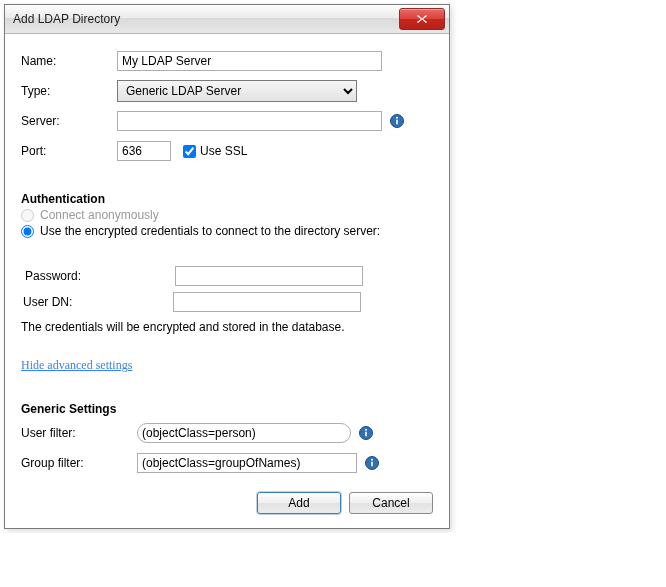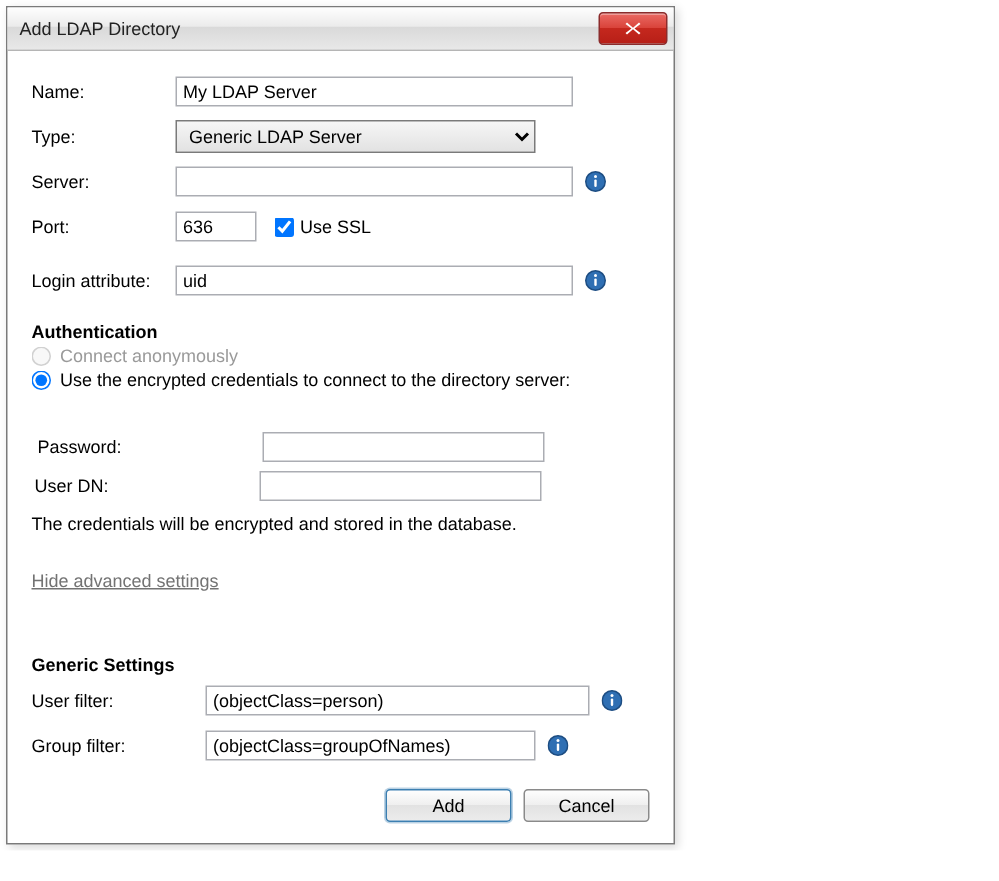--- a/index.html
+++ b/index.html
@@ -125,27 +125,28 @@
     width: 150px;
     flex: 0 0 150px;
     padding-left: 2px;
   }
   .cred-input { width: 188px; }
   .note {
     font-size: 12px;
     margin-top: 8px;
   }
   .link {
-    color: #737373;
+    color: #3b82f6;
     text-decoration: underline;
     cursor: pointer;
     display: inline-block;
     margin-top: 24px;
-    margin-bottom: 26px;
-    font-size: 12px;
+    margin-bottom: 13px;
+    font-size: 12px;
+    font-family: Liberation Serif, serif;
   }
   .buttons {
     display: flex;
     gap: 8px;
     margin-top: 18px;
   }
   .buttons .spacer { flex: 1 1 auto; }
   button.wbtn {
     width: 84px;
     height: 22px;
@@ -218,31 +219,20 @@
           <span>Use SSL</span>
         </label>
       </div>
     </div>
 
     <div style="height:6px"></div>
 
     
 
     
-    <div class="row">
-      <div class="label">Login attribute:</div>
-      <div class="field">
-        <input type="text" class="wide" value="uid" style="">
-        <svg class="info-icon" viewBox="0 0 14 14">
-          <circle cx="7" cy="7" r="6.5" fill="#2f6fb3" stroke="#1d4d82"></circle>
-          <rect x="6.2" y="5.6" width="1.6" height="5" rx="0.8" fill="#fff"></rect>
-          <circle cx="7" cy="3.7" r="1" fill="#fff"></circle>
-        </svg>
-      </div>
-    </div>
 
     
     <div class="section-header">Authentication</div>
     <div class="radio-row disabled">
       <input type="radio" name="auth" disabled="" style="">
       <span>Connect anonymously</span>
     </div>
     <div class="radio-row">
       <input type="radio" name="auth" checked="" style="">
       <span>Use the encrypted credentials to connect to the directory server:</span>
@@ -262,21 +252,21 @@
     <div class="note">The credentials will be encrypted and stored in the database.</div>
 
     <span class="link">Hide advanced settings</span>
 
     
     <div class="section-header">Generic Settings</div>
 
     <div class="row" style="margin-top:6px">
       <div class="label" style="width:116px;flex:0 0 116px">User filter:</div>
       <div class="field">
-        <input type="text" style="width: 256px;" value="(objectClass=person)">
+        <input type="text" style="width: 214px; border-radius: 10px;" value="(objectClass=person)">
         <svg class="info-icon" viewBox="0 0 14 14">
           <circle cx="7" cy="7" r="6.5" fill="#2f6fb3" stroke="#1d4d82"></circle>
           <rect x="6.2" y="5.6" width="1.6" height="5" rx="0.8" fill="#fff"></rect>
           <circle cx="7" cy="3.7" r="1" fill="#fff"></circle>
         </svg>
       </div>
     </div>
 
     <div class="row">
       <div class="label" style="width:116px;flex:0 0 116px">Group filter:</div>

